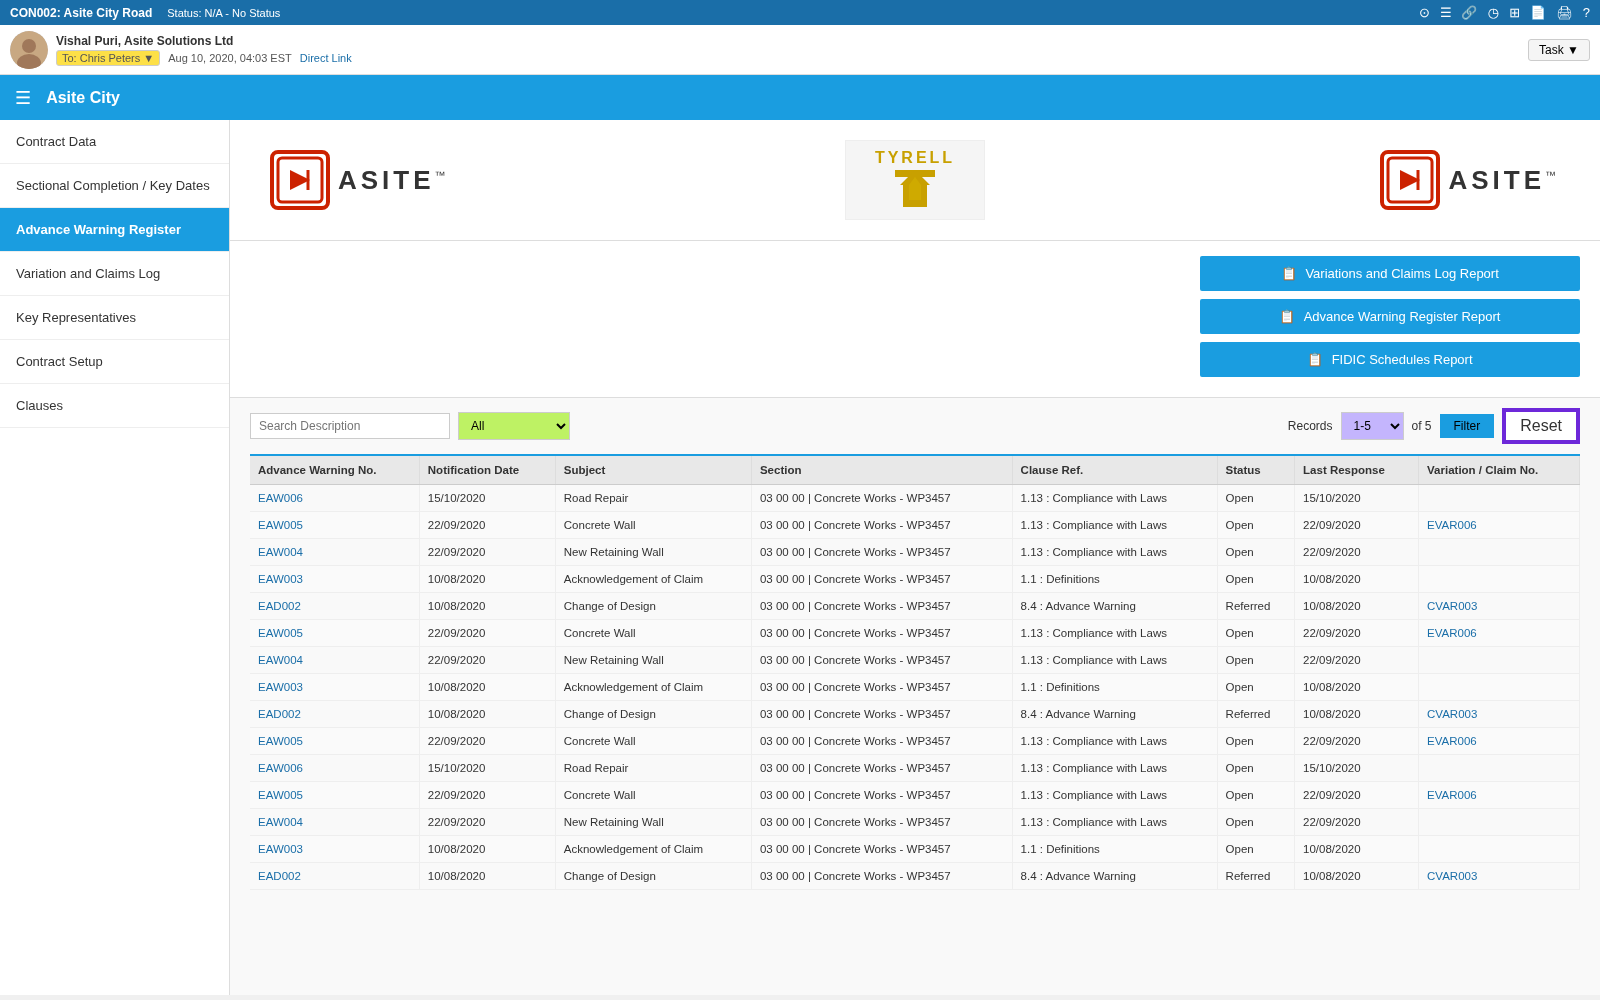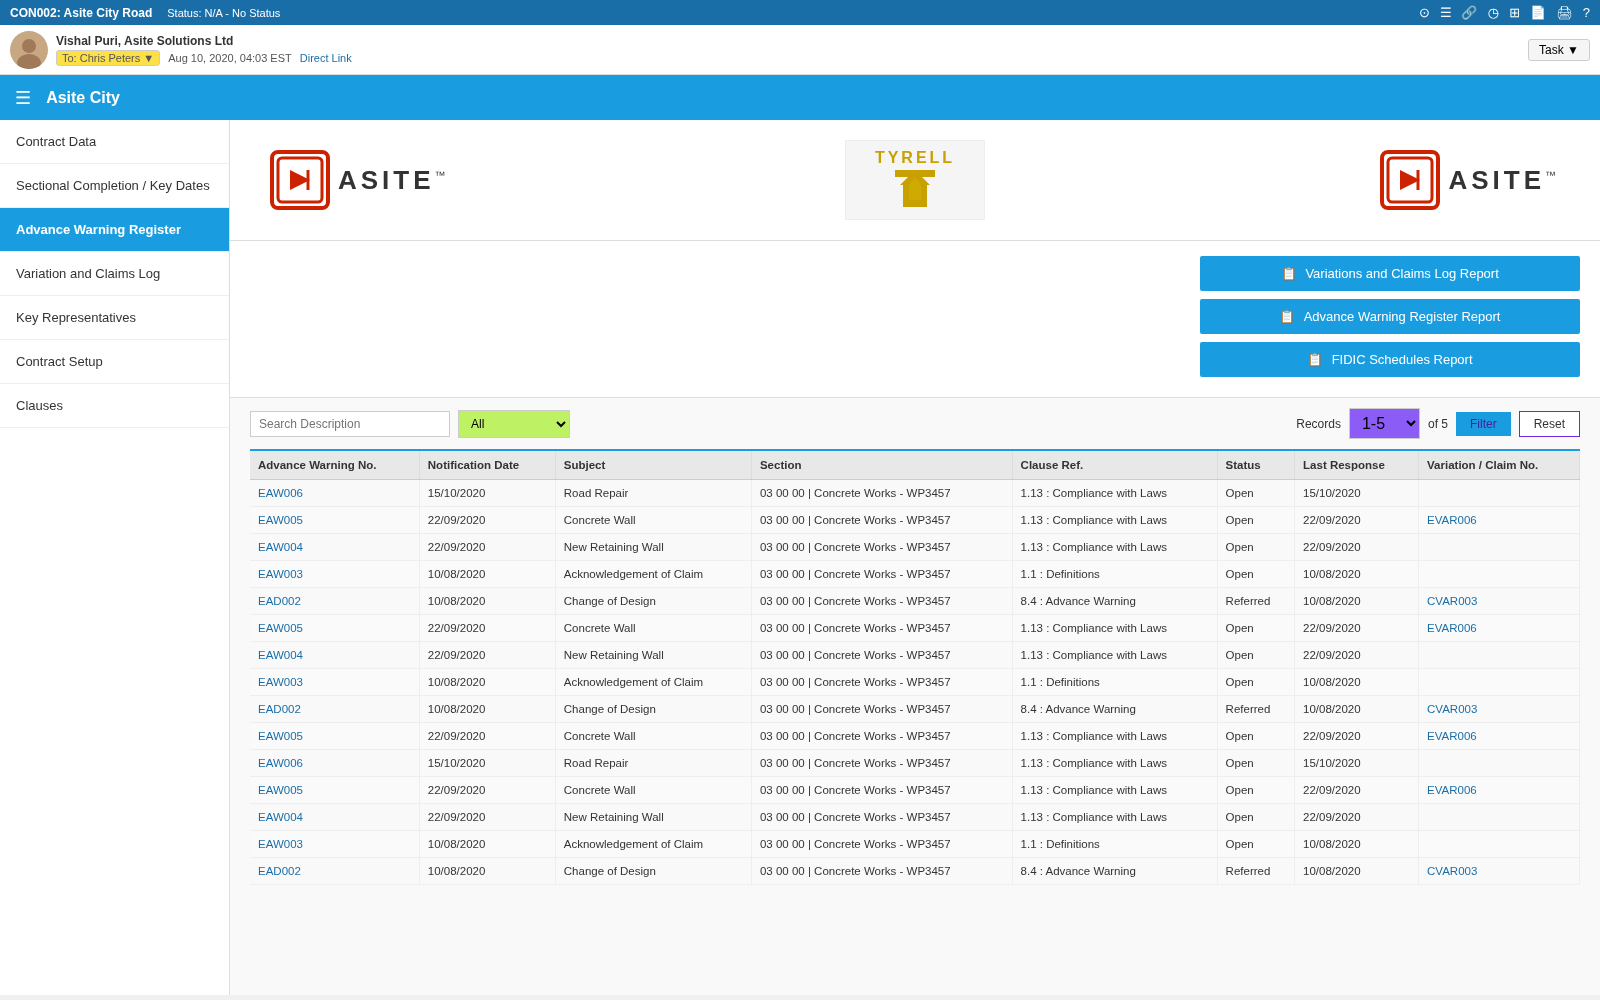--- a/index.html
+++ b/index.html
@@ -39,24 +39,24 @@
     .content { flex: 1; overflow-y: auto; background: #f9f9f9; }
     .asite-logo { display: flex; align-items: center; gap: 8px; }
     .report-btn { background: #1a9de0; color: #fff; border: none; padding: 10px 20px; font-size: 13px; cursor: pointer; display: flex; align-items: center; gap: 8px; width: 380px; justify-content: center; border-radius: 2px; }
 
     
     .table-area { padding: 0 20px 20px; }
     .table-controls { display: flex; align-items: center; gap: 8px; padding: 10px 0; border-bottom: 2px solid #1a9de0; margin-bottom: 0; }
     .search-input { border: 1px solid #ccc; padding: 5px 8px; font-size: 12px; width: 200px; }
     .filter-select { border: 1px solid #ccc; padding: 5px 8px; font-size: 12px; width: 112px; background: #bef264; }
     .records-label { margin-left: auto; font-size: 12px; }
-    .records-select { border: 1px solid #ccc; padding: 5px 8px; font-size: 16px; background: #8b5cf6; }
+    .records-select { border: 1px solid #ccc; padding: 5px 8px; font-size: 12px; background: #c4b5fd; }
     .of-label { font-size: 12px; }
-    .filter-btn { background: #1a9de0; color: #4c1d95; border: none; padding: 5px 14px; font-size: 12px; cursor: pointer; }
-    .reset-btn { background: #fff; color: #333; border: 1px solid #6d28d9; padding: 5px 14px; font-size: 12px; cursor: pointer; }
+    .filter-btn { background: #1a9de0; color: #000000; border: none; padding: 5px 14px; font-size: 12px; cursor: pointer; }
+    .reset-btn { background: #fff; color: #333; border: 4px solid #6d28d9; padding: 5px 14px; font-size: 16px; cursor: pointer; }
 
     
     .data-table { width: 100%; border-collapse: collapse; font-size: 11.5px; }
     .data-table th { background: #e8e8e8; padding: 8px 8px; text-align: left; font-weight: bold; border-bottom: 1px solid #ccc; border-right: 1px solid #ddd; white-space: nowrap; font-size: 11.5px; }
     .data-table td { padding: 7px 8px; border-bottom: 1px solid #eee; border-right: 1px solid #eee; vertical-align: middle; }
     .data-table tr:nth-child(even) { background: #fafafa; }
     .link-cell { color: #1a6ea8; text-decoration: none; cursor: pointer; }
   </style>
 </head>
 <body>

